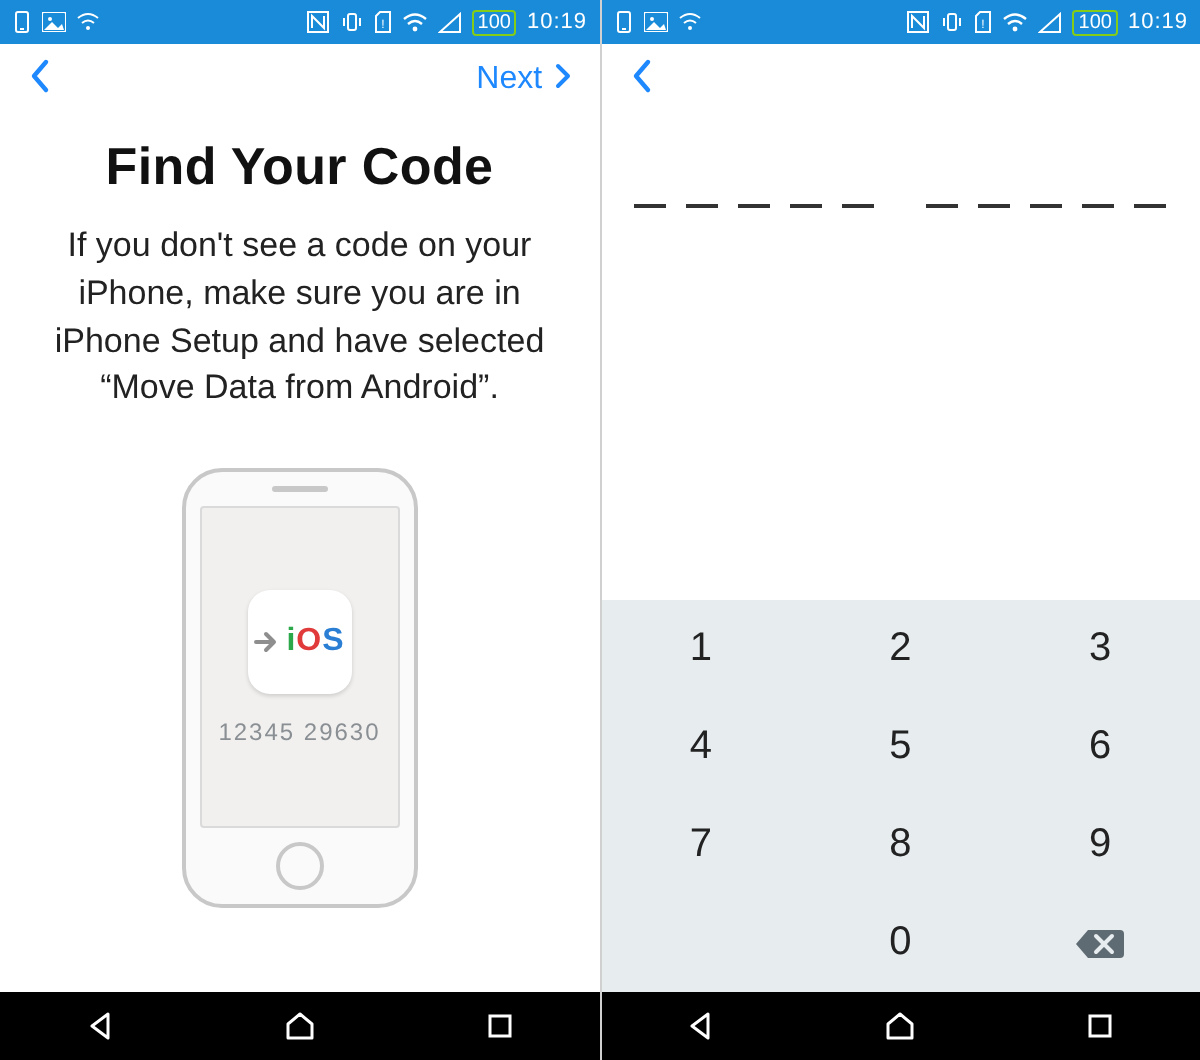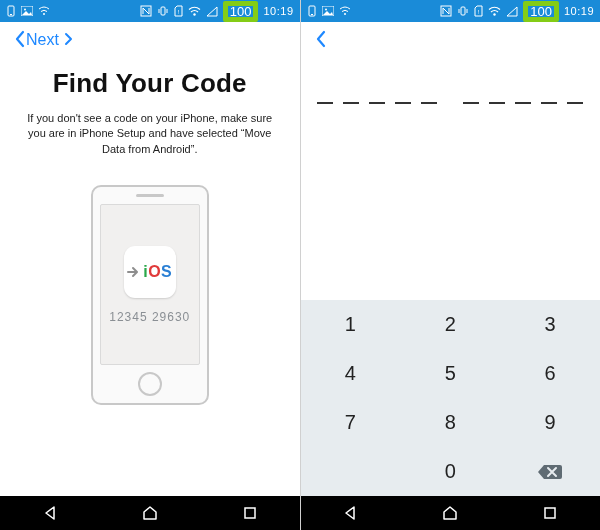--- a/index.html
+++ b/index.html
@@ -6,34 +6,34 @@
 body{width:600px;height:530px;background:#fff;font-family:-apple-system,Helvetica,Arial,sans-serif;overflow:hidden}
 .wrap{display:flex;width:600px;height:530px}
 .screen{width:300px;height:530px;position:relative;background:#fff;display:flex;flex-direction:column}
 .screen.left{border-right:1px solid #d0d0d0}
 
 
 .status{height:22px;background:#1a8bd8;color:#fff;display:flex;align-items:center;justify-content:space-between;font-size:11px;padding:0 6px}
 .status .sl,.status .sr{display:flex;align-items:center;gap:5px}
 .status svg{display:block}
 .stat-time{font-weight:400;letter-spacing:.5px}
-.stat-batt{border:5px solid #84cc16;border-radius:2px;padding:0 2px;font-size:13px;line-height:11px}
-
-
-.nav{height:36px;display:flex;align-items:center;padding:0 14px}
+.stat-batt{border:1px solid #84cc16;border-radius:2px;padding:0 2px;font-size:10px;line-height:11px}
+
+
+.nav{height:36px;display:flex;align-items:center;justify-content:space-between;padding:0 14px}
 .nav .back{color:#1e88ff;font-size:20px;line-height:1}
 .nav .next{color:#1e88ff;font-size:16px;font-weight:500}
 
 
 h1{margin:10px 18px 12px;font-size:26px;font-weight:700;text-align:center;color:#111;letter-spacing:.2px}
-p.sub{margin:0 24px;font-size:11px;line-height:1.4;text-align:center;color:#222}
+p.sub{margin:0 24px;font-size:17px;line-height:1.4;text-align:center;color:#222}
 
 
 .phone-wrap{flex:1;display:flex;align-items:flex-start;justify-content:center;padding-top:28px}
-.phone{width:114px;height:216px;border:2px solid #c8c8c8;border-radius:10px;background:#fafafa;position:relative;display:flex;flex-direction:column;align-items:center}
+.phone{width:114px;height:216px;border:2px solid #c8c8c8;border-radius:20px;background:#fafafa;position:relative;display:flex;flex-direction:column;align-items:center}
 .phone:before{content:"";width:28px;height:3px;border-radius:2px;background:#c8c8c8;margin-top:7px}
 .phone .psc{margin-top:7px;margin-bottom:7px;width:98px;flex:1;background:#f1f0ef;border:1px solid #dadada;border-radius:2px;display:flex;flex-direction:column;align-items:center;justify-content:center;gap:12px}
 .phone .home{width:20px;height:20px;border:2px solid #c8c8c8;border-radius:50%;margin-bottom:7px}
 .ios-icon{width:52px;height:52px;border-radius:11px;background:#fff;box-shadow:0 1px 2px rgba(0,0,0,.15);display:flex;align-items:center;justify-content:center;gap:2px}
 .arrow-ios{width:14px;height:14px}
 .ios-txt{font-size:16px;font-weight:600;letter-spacing:.5px}
 .ios-txt .i1{color:#2aa84a}.ios-txt .i2{color:#e03a3a}.ios-txt .i3{color:#2a7fd4}
 .phone-code{font-size:12px;color:#8a8f94;letter-spacing:1px}
 
 

